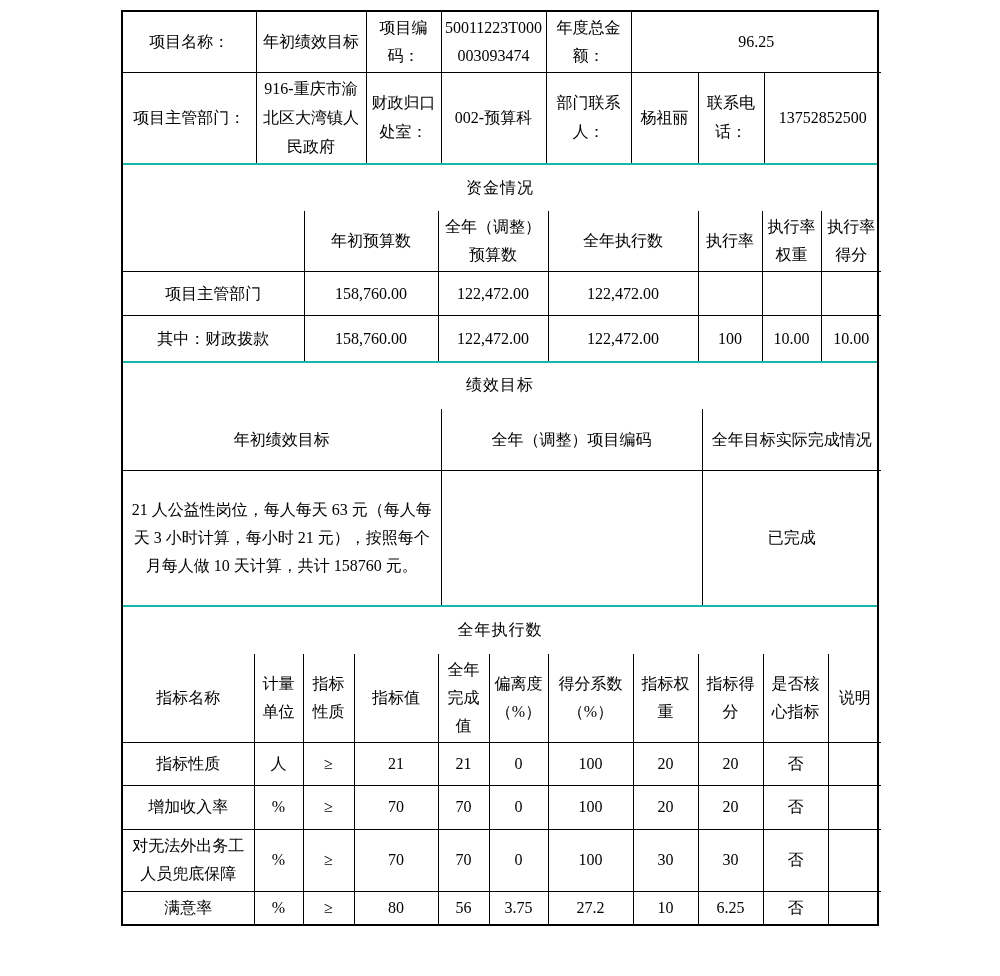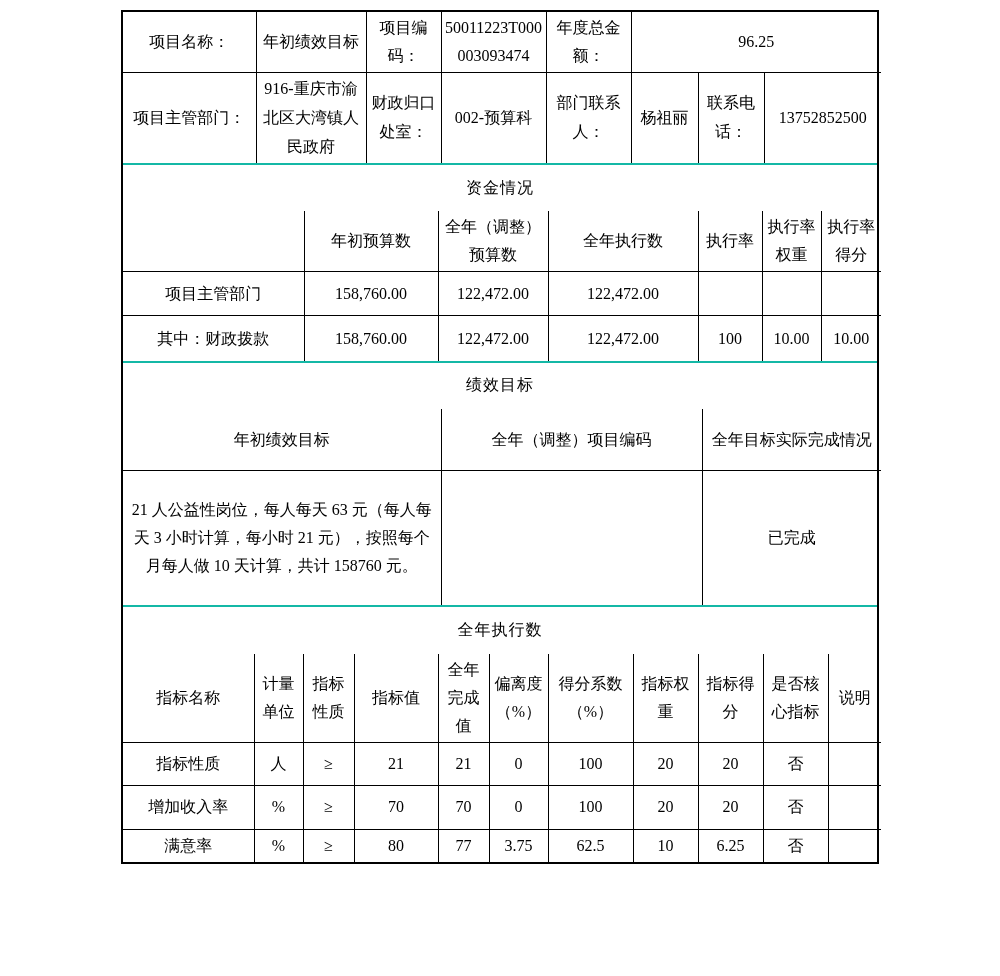--- a/index.html
+++ b/index.html
@@ -210,28 +210,41 @@
         <td>≥</td>
         <td>70</td>
         <td>70</td>
         <td>0</td>
         <td>100</td>
         <td>20</td>
         <td>20</td>
         <td>否</td>
         <td></td>
       </tr>
+      <tr style="height:62px">
+        <td>对无法外出务工人员兜底保障</td>
+        <td>%</td>
+        <td>≥</td>
+        <td>70</td>
+        <td>70</td>
+        <td>0</td>
+        <td>100</td>
+        <td>30</td>
+        <td>30</td>
+        <td>否</td>
+        <td></td>
+      </tr>
       <tr style="height:25px">
         <td>满意率</td>
         <td>%</td>
         <td>≥</td>
         <td>80</td>
-        <td>77</td>
+        <td>56</td>
         <td>3.75</td>
-        <td>62.5</td>
+        <td>27.2</td>
         <td>10</td>
         <td>6.25</td>
         <td>否</td>
         <td></td>
       </tr>
     </tbody>
       </table>
   </div>
 
 </div>

